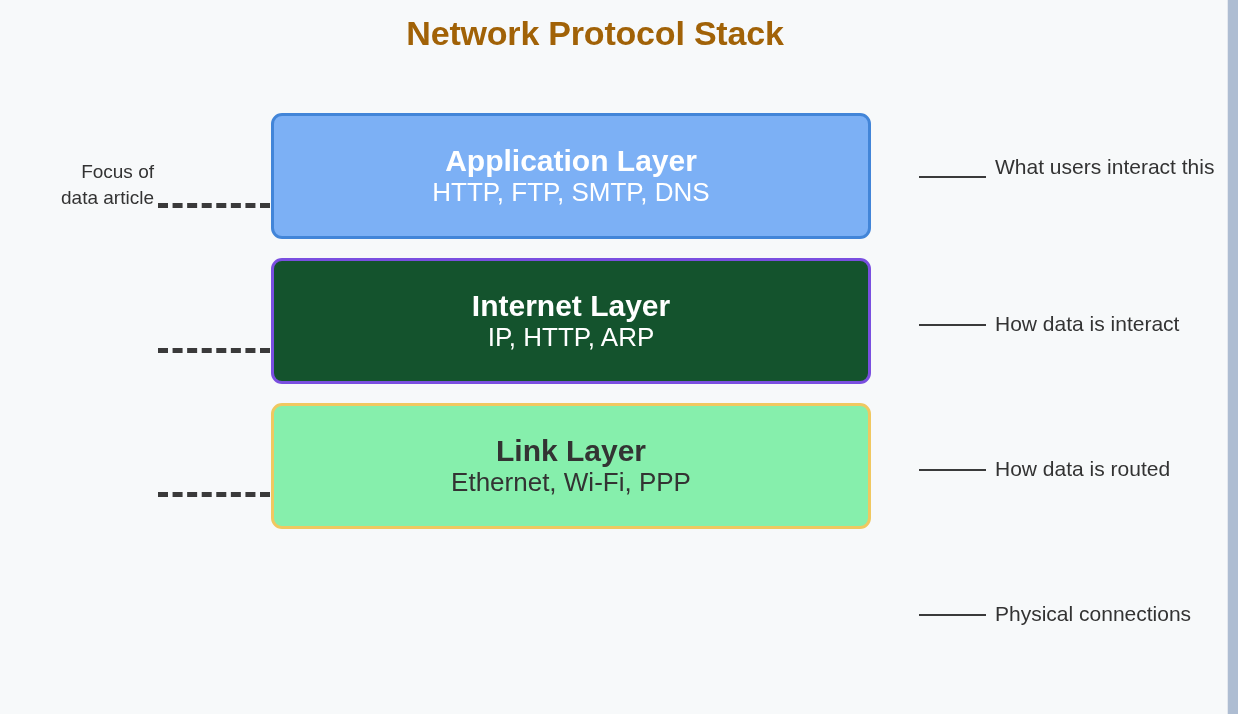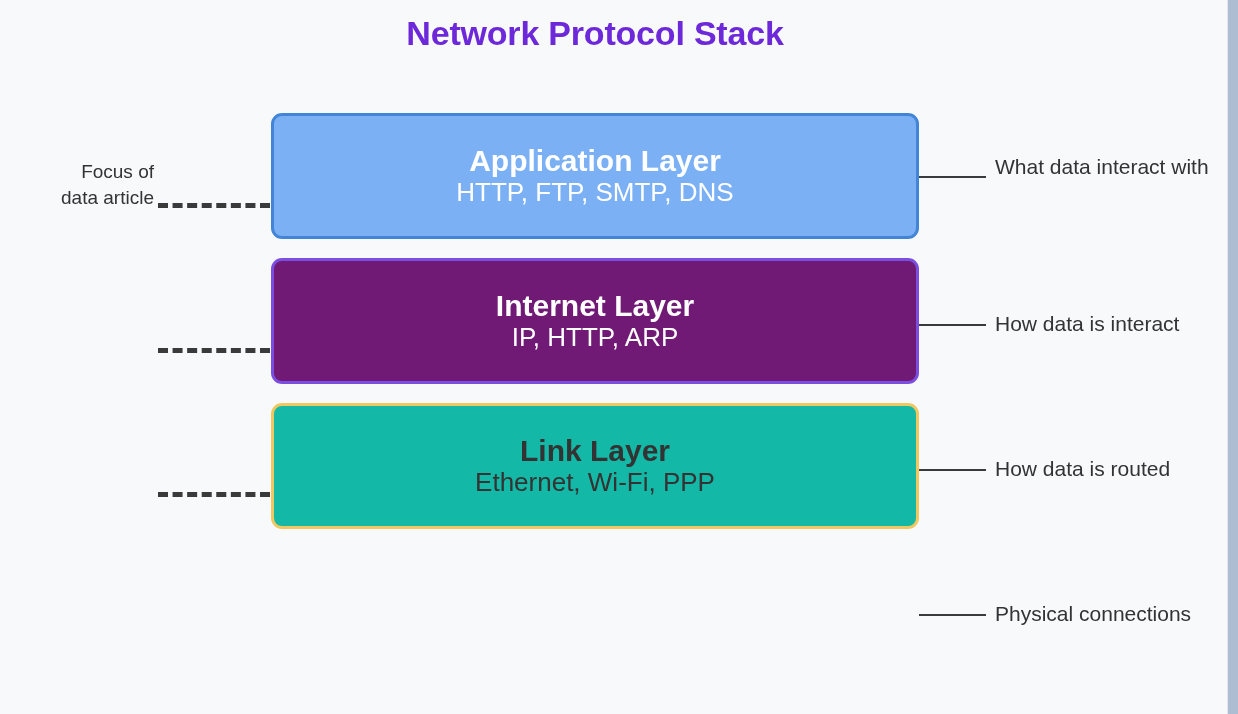--- a/index.html
+++ b/index.html
@@ -18,42 +18,42 @@
 
   
   #diagram-title {
     position: absolute;
     top: 14px;
     left: 0;
     width: 1190px;
     text-align: center;
     font-size: 34px;
     font-weight: bold;
-    color: #6d28d9;
+    color: #a16207;
     letter-spacing: -0.2px;
   }
 
   
   #layer-stack {
     position: absolute;
     left: 271px;
     top: 113px;
     width: 648px;
   }
 
   .layer-row {
     position: relative;
     height: 145px;
   }
 
   .layer-box {
     position: absolute;
     left: 0;
     top: 0;
-    width: 648px;
+    width: 600px;
     height: 126px;
     border-radius: 11px;
     border-style: solid;
     border-width: 3px;
     display: flex;
     flex-direction: column;
     align-items: center;
     justify-content: center;
     overflow: hidden;
   }
@@ -77,26 +77,26 @@
     background: #7cb0f5;
     border-color: #4285d8;
     color: #ffffff;
   }
   .layer-box.transport {
     background: #99e8e3;
     border-color: #4fc9c2;
     color: #333333;
   }
   .layer-box.internet {
-    background: #701a75;
+    background: #14532d;
     border-color: #7a4fe0;
     color: #ffffff;
   }
   .layer-box.link {
-    background: #14b8a6;
+    background: #86efac;
     border-color: #f0c860;
     color: #333333;
   }
 
   
   #focus-callout {
     position: absolute;
     left: 36px;
     top: 159px;
     width: 118px;
@@ -163,21 +163,21 @@
 
 <div class="dash-connector" style="top:203px;"></div>
 <div class="dash-connector" style="top:348px;"></div>
 <div class="dash-connector" style="top:492px;"></div>
 
 <div class="note-connector" style="top:176px;"></div>
 <div class="note-connector" style="top:324px;"></div>
 <div class="note-connector" style="top:469px;"></div>
 <div class="note-connector" style="top:614px;"></div>
 
-<div class="note-label" style="top:167px;">What data interact with</div>
+<div class="note-label" style="top:167px;">What users interact this</div>
 <div class="note-label" style="top:324px;">How data is interact</div>
 <div class="note-label" style="top:469px;">How data is routed</div>
 <div class="note-label" style="top:614px;">Physical connections</div>
 
 <div id="layer-stack">
 
   <div class="layer-row">
     <div class="layer-box application">
       <div class="layer-name">Application Layer</div>
       <div class="layer-protocols">HTTP, FTP, SMTP, DNS</div>

